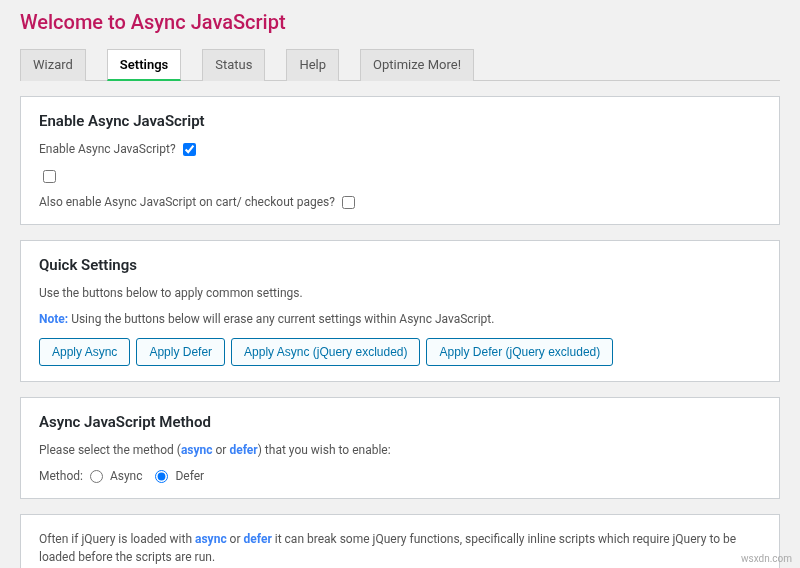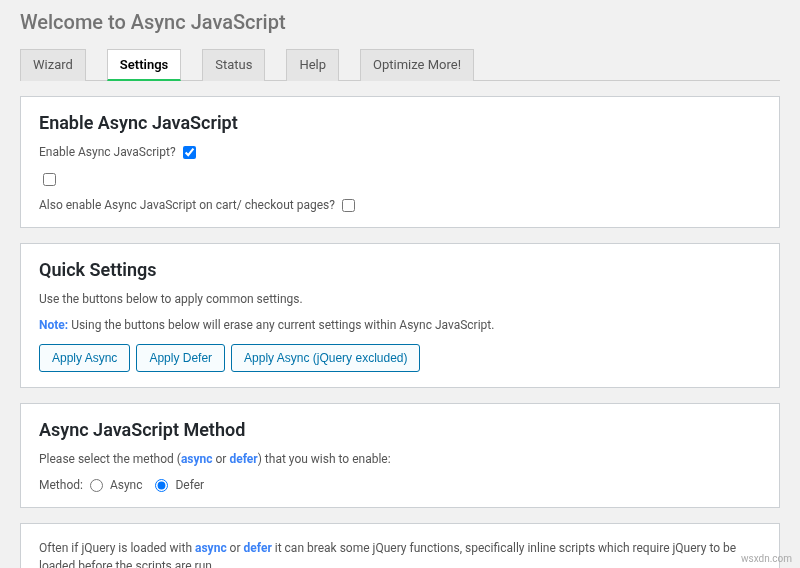--- a/index.html
+++ b/index.html
@@ -6,21 +6,21 @@
     body {
       font-family: -apple-system, BlinkMacSystemFont, "Segoe UI", Roboto, sans-serif;
       background: #f1f1f1;
       font-size: 13px;
       color: #444;
       padding: 10px 20px;
     }
     h1 {
       font-size: 20px;
       font-weight: 500;
-      color: #737373;
+      color: #be185d;
       margin-bottom: 15px;
     }
     .tabs {
       display: flex;
       gap: 21px;
       border-bottom: 1px solid #ccc;
       margin-bottom: 15px;
     }
     .tab {
       padding: 7px 12px;
@@ -38,21 +38,21 @@
       color: #000;
       border-bottom: 2px solid #22c55e;
     }
     .panel {
       background: #fff;
       border: 1px solid #ccd0d4;
       padding: 15px 18px;
       margin-bottom: 15px;
     }
     .panel h2 {
-      font-size: 18px;
+      font-size: 15px;
       font-weight: 600;
       color: #23282d;
       margin-bottom: 12px;
     }
     .row {
       margin-bottom: 12px;
       font-size: 12px;
       color: #555;
     }
     .row:last-child { margin-bottom: 0; }
@@ -119,20 +119,21 @@
 <div class="panel">
   <h2>Quick Settings</h2>
   <div class="row">Use the buttons below to apply common settings.</div>
   <div class="row">
     <strong>Note:</strong><span> Using the buttons below will erase any current settings within Async JavaScript.</span>
   </div>
   <div class="button-row">
     <button class="btn">Apply Async</button>
     <button class="btn">Apply Defer</button>
     <button class="btn">Apply Async (jQuery excluded)</button>
+    <button class="btn">Apply Defer (jQuery excluded)</button>
   </div>
 </div>
 
 <div class="panel">
   <h2>Async JavaScript Method</h2>
   <div class="row">
     <span>Please select the method (</span><strong>async</strong><span> or </span><strong>defer</strong><span>) that you wish to enable:</span>
   </div>
   <div class="row inline-opts">
     <span>Method:</span>

